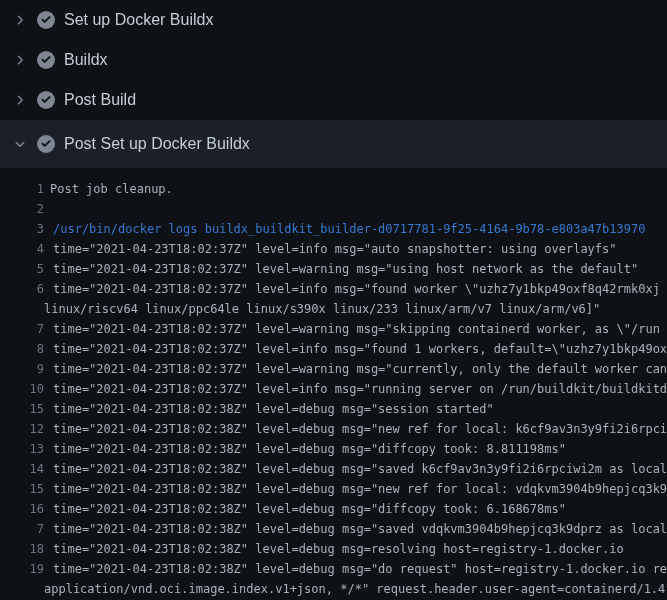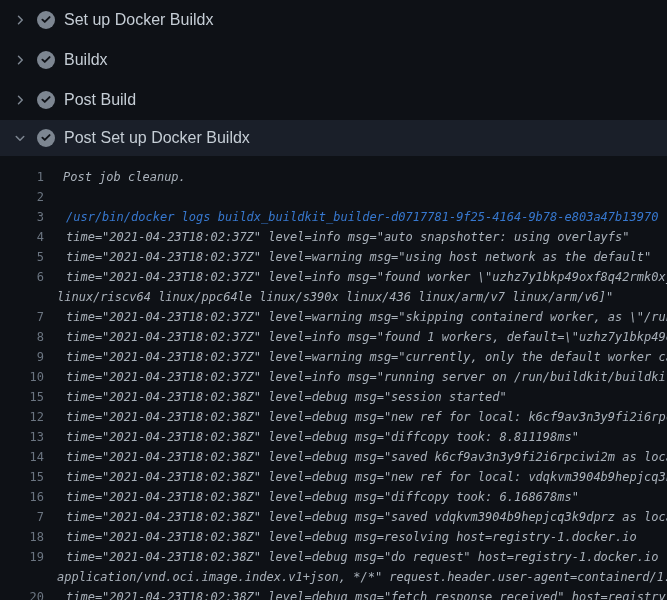--- a/index.html
+++ b/index.html
@@ -15,21 +15,21 @@
   html,body{margin:0;padding:0;}
   body{
     width:667px;height:600px;overflow:hidden;position:relative;
     background:var(--bg);
     font-family:"Liberation Sans",sans-serif;
   }
   .section-row{
     height:40px;display:flex;align-items:center;cursor:pointer;
   }
   .section-row.expanded{
-    height:36px;background:var(--band);
+    height:48px;background:var(--band);
   }
   .chev{
     width:16px;height:16px;margin-left:12px;flex:0 0 16px;
     display:flex;align-items:center;justify-content:center;color:var(--icon);
   }
   .status{
     width:18px;height:18px;margin-left:9px;flex:0 0 18px;
     display:flex;align-items:center;justify-content:center;
   }
   .section-label{
@@ -42,21 +42,21 @@
     font-size:12px;
   }
   .log-row{
     height:20px;line-height:20px;display:flex;white-space:pre;
   }
   .log-num{
     flex:0 0 44px;width:44px;text-align:right;color:var(--num-text);
     cursor:pointer;
   }
   .log-text{
-    margin-left:13px;color:var(--log-text);white-space:pre;font-style:italic;
+    margin-left:0;color:var(--log-text);white-space:pre;
   }
   .log-text.ind1{padding-left:6px;}
   .log-text.ind2{padding-left:9px;text-align:right;}
   .log-text.command{color:var(--blue);}
   .log-text.group{cursor:pointer;}
   .caret{
     display:inline-block;font-size:10px;color:var(--log-text);
     margin-right:6px;transform:translateY(-1px);
   }
 </style>
@@ -120,21 +120,21 @@
       </span>
       <span class="section-label">Post Set up Docker Buildx</span>
     </div>
     <div class="log">
       <div class="log-row"><span class="log-num">1</span><span class="log-text ind1">Post job cleanup.</span></div>
       <div class="log-row"><span class="log-num">2</span></div>
       <div class="log-row"><span class="log-num">3</span><span class="log-text ind2 command">/usr/bin/docker logs buildx_buildkit_builder-d0717781-9f25-4164-9b78-e803a47b13970</span></div>
       <div class="log-row"><span class="log-num">4</span><span class="log-text ind2">time="2021-04-23T18:02:37Z" level=info msg="auto snapshotter: using overlayfs"</span></div>
       <div class="log-row"><span class="log-num">5</span><span class="log-text ind2">time="2021-04-23T18:02:37Z" level=warning msg="using host network as the default"</span></div>
       <div class="log-row"><span class="log-num">6</span><span class="log-text ind2">time="2021-04-23T18:02:37Z" level=info msg="found worker \"uzhz7y1bkp49oxf8q42rmk0xj</span></div>
-      <div class="log-row"><span class="log-num"></span><span class="log-text ind0">linux/riscv64 linux/ppc64le linux/s390x linux/436 linux/arm/v7 linux/arm/v6]"</span></div>
+      <div class="log-row"><span class="log-num"></span><span class="log-text ind0">linux/riscv64 linux/ppc64le linux/s390x linux/233 linux/arm/v7 linux/arm/v6]"</span></div>
       <div class="log-row"><span class="log-num">7</span><span class="log-text ind2">time="2021-04-23T18:02:37Z" level=warning msg="skipping containerd worker, as \"/run</span></div>
       <div class="log-row"><span class="log-num">8</span><span class="log-text ind2">time="2021-04-23T18:02:37Z" level=info msg="found 1 workers, default=\"uzhz7y1bkp49ox</span></div>
       <div class="log-row"><span class="log-num">9</span><span class="log-text ind2">time="2021-04-23T18:02:37Z" level=warning msg="currently, only the default worker can</span></div>
       <div class="log-row"><span class="log-num">10</span><span class="log-text ind2">time="2021-04-23T18:02:37Z" level=info msg="running server on /run/buildkit/buildkitd</span></div>
       <div class="log-row"><span class="log-num">15</span><span class="log-text ind2">time="2021-04-23T18:02:38Z" level=debug msg="session started"</span></div>
       <div class="log-row"><span class="log-num">12</span><span class="log-text ind2">time="2021-04-23T18:02:38Z" level=debug msg="new ref for local: k6cf9av3n3y9fi2i6rpci</span></div>
       <div class="log-row"><span class="log-num">13</span><span class="log-text ind2">time="2021-04-23T18:02:38Z" level=debug msg="diffcopy took: 8.811198ms"</span></div>
       <div class="log-row"><span class="log-num">14</span><span class="log-text ind2">time="2021-04-23T18:02:38Z" level=debug msg="saved k6cf9av3n3y9fi2i6rpciwi2m as local</span></div>
       <div class="log-row"><span class="log-num">15</span><span class="log-text ind2">time="2021-04-23T18:02:38Z" level=debug msg="new ref for local: vdqkvm3904b9hepjcq3k9</span></div>
       <div class="log-row"><span class="log-num">16</span><span class="log-text ind2">time="2021-04-23T18:02:38Z" level=debug msg="diffcopy took: 6.168678ms"</span></div>

